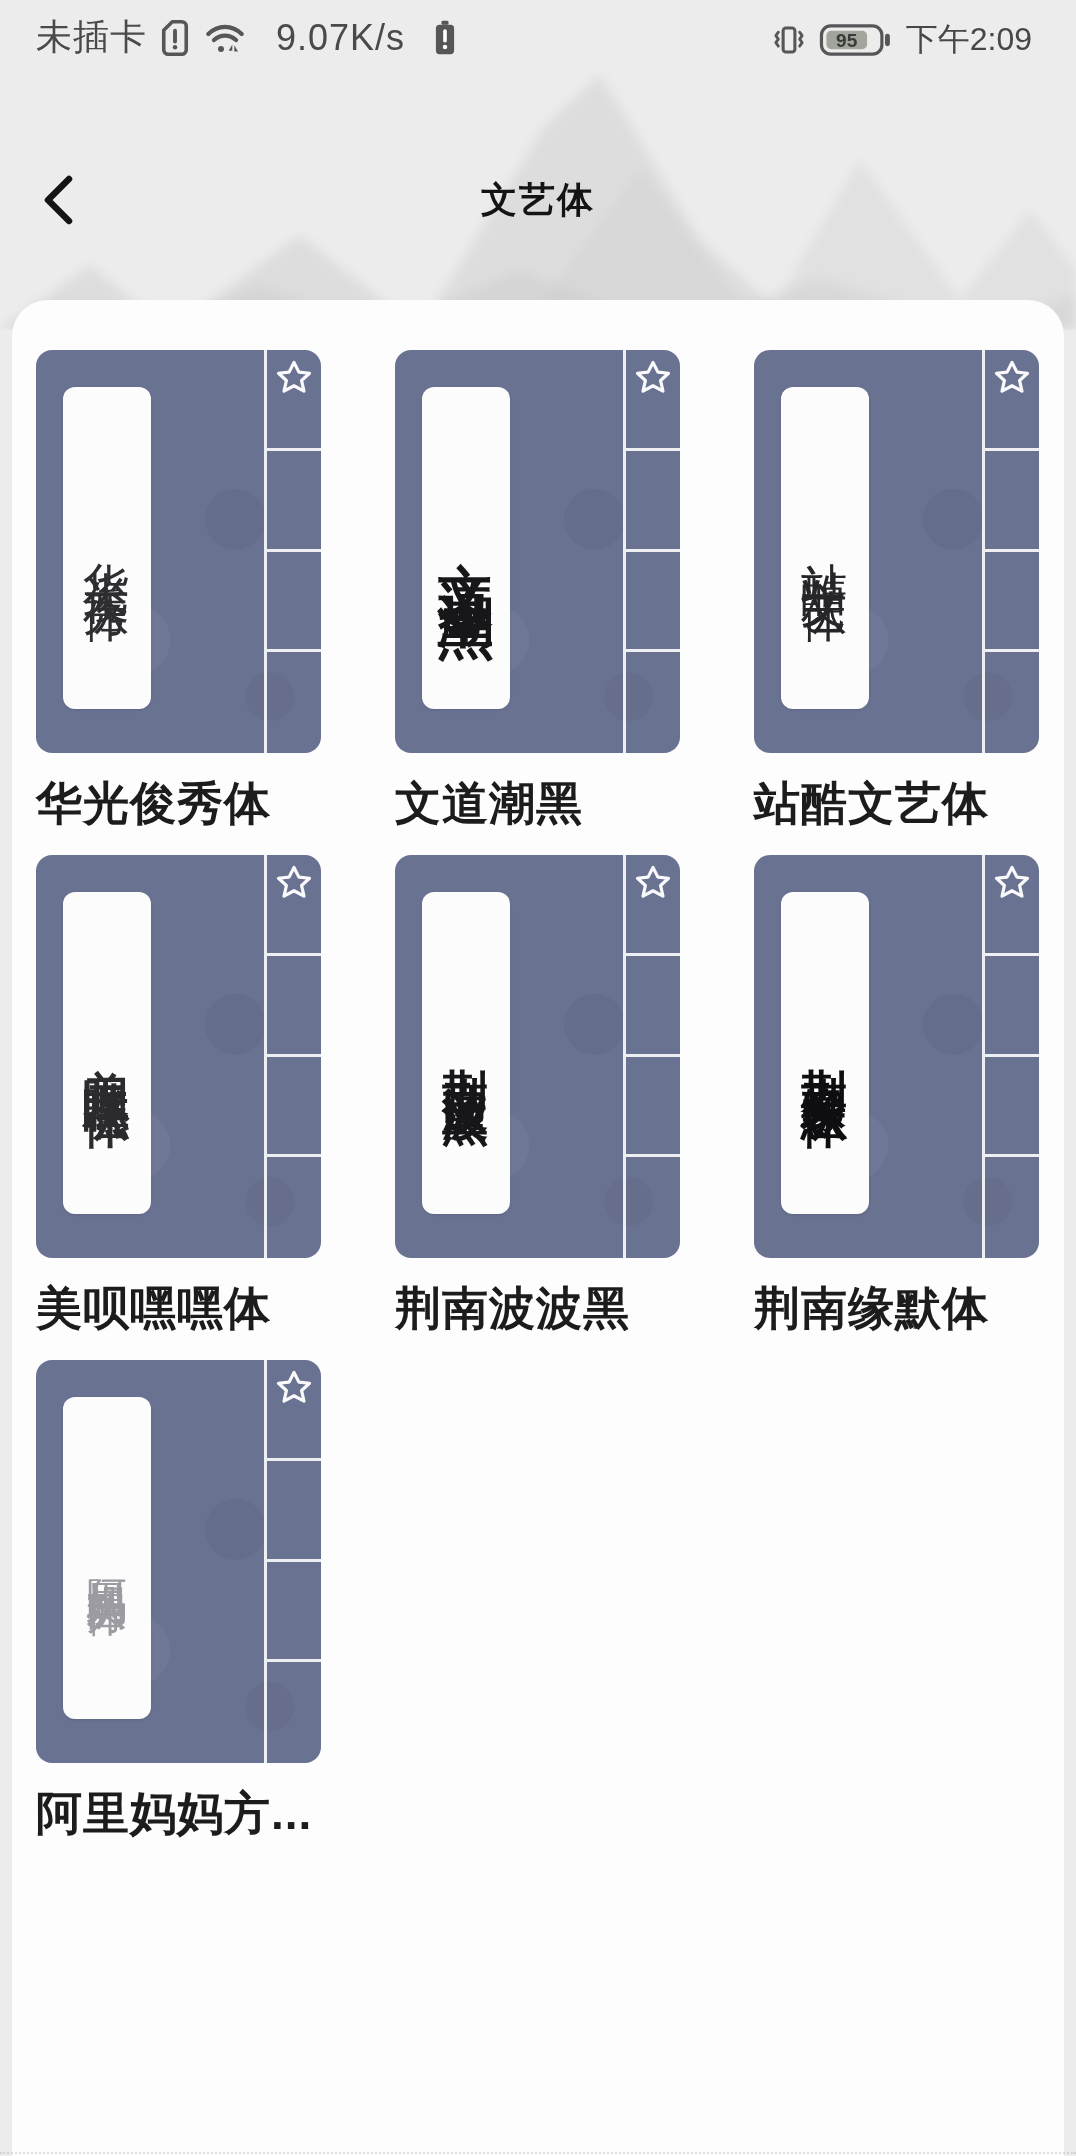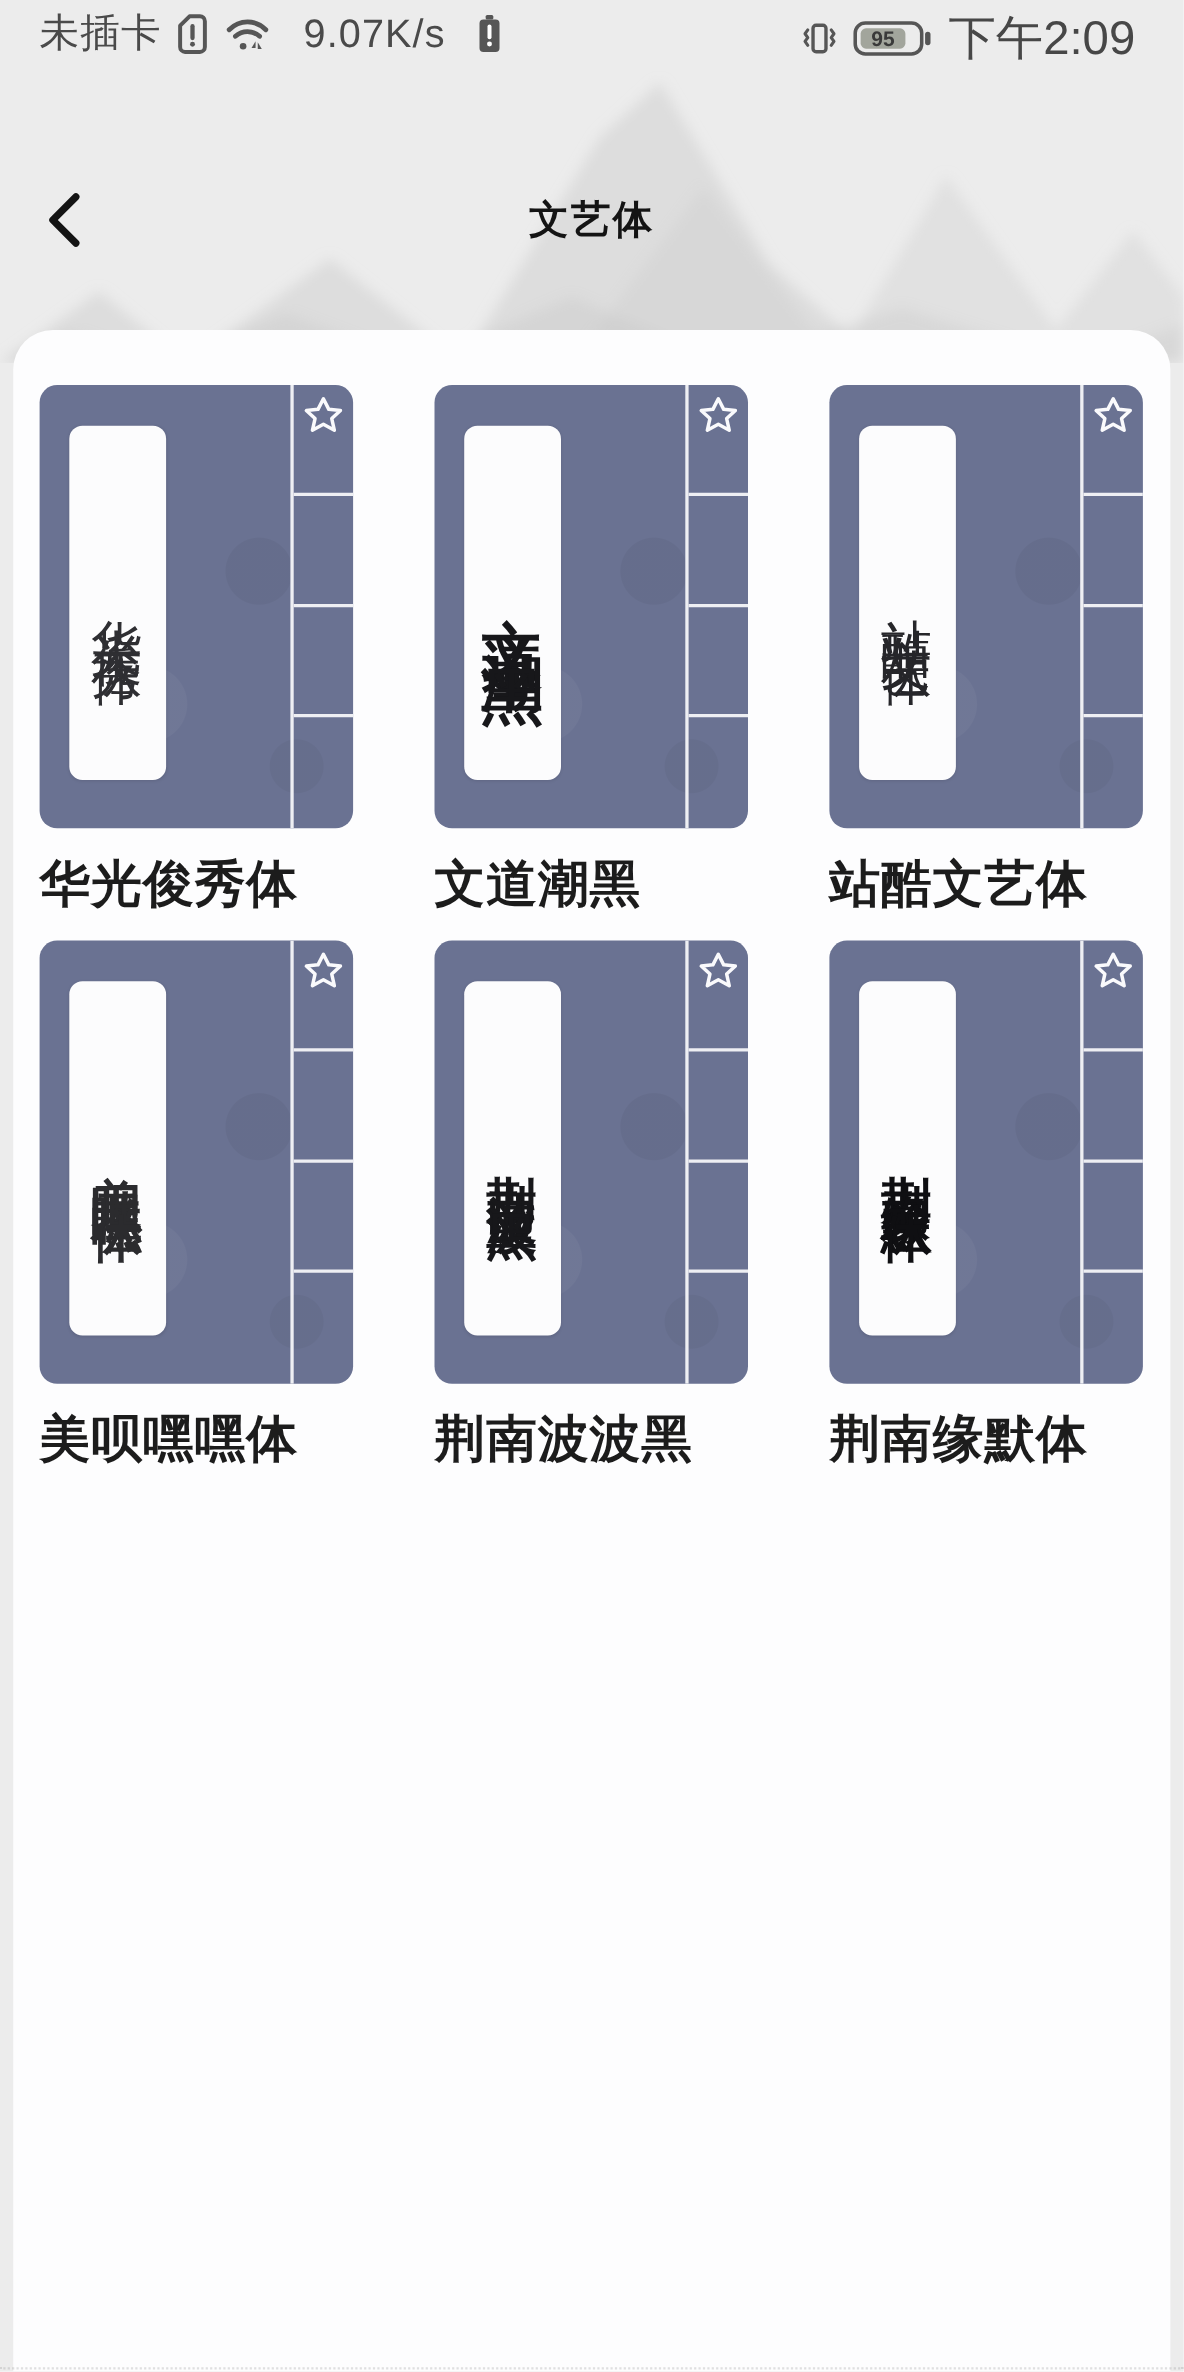--- a/index.html
+++ b/index.html
@@ -7,28 +7,28 @@
     width:1076px;height:2156px;position:relative;overflow:hidden;
     background:#ececec;
     font-family:"Liberation Sans","DejaVu Sans",sans-serif;
     -webkit-font-smoothing:antialiased;
   }
   
   .mountains{position:absolute;top:30px;left:0;width:1076px;height:300px;}
   
   .status-bar{
     position:absolute;top:0;left:0;right:0;height:62px;
-    display:flex;align-items:flex-start;justify-content:space-between;
+    display:flex;align-items:flex-end;justify-content:space-between;
     padding:6px 44px 0 36px;box-sizing:border-box;color:#4a4a4a;
   }
   .sb-group{display:flex;align-items:center;gap:9px;}
   .sb-text{font-size:36px;color:#4a4a4a;letter-spacing:1px;}
   .sb-speed{margin-left:20px;}
   .sb-batt-alert{margin-left:14px;}
-  .sb-time{font-size:43px;color:#474747;margin-left:4px;}
+  .sb-time{font-size:32px;color:#474747;margin-left:4px;}
   
   .header{position:absolute;top:148px;left:0;right:0;height:104px;}
   .back-btn{position:absolute;left:38px;top:26px;width:40px;height:52px;cursor:pointer;}
   .page-title{
     position:absolute;left:0;right:0;top:0;height:104px;
     display:flex;align-items:center;justify-content:center;
     font-size:36px;font-weight:700;color:#141414;letter-spacing:2px;
   }
   
   .panel{
@@ -264,16 +264,34 @@
           </svg>
         </div>
         <div class="rc-cell"></div>
         <div class="rc-cell"></div>
         <div class="rc-cell"></div>
       </div>
     </div>
     <div class="font-name">荆南缘默体</div>
   </div>
 
+  <div class="cell">
+    <div class="card">
+      <div class="spine">
+        <span class="spine-text style-thin len-7">阿里妈妈方圆体</span>
+      </div>
+      <div class="right-col">
+        <div class="rc-cell star-cell">
+          <svg width="38" height="38" viewBox="0 0 24 24">
+            <path d="M12 2.2 L15.1 8.3 L21.8 9.0 L16.8 13.6 L18.3 20.3 L12 16.9 L5.7 20.3 L7.2 13.6 L2.2 9.0 L8.9 8.3 Z" fill="none" stroke="#fafafc" stroke-width="2" stroke-linejoin="round"></path>
+          </svg>
+        </div>
+        <div class="rc-cell"></div>
+        <div class="rc-cell"></div>
+        <div class="rc-cell"></div>
+      </div>
+    </div>
+    <div class="font-name">阿里妈妈方...</div>
+  </div>
 </div>
 </div>
 
 <div class="bottom-edge"></div>
 
 </body></html>

